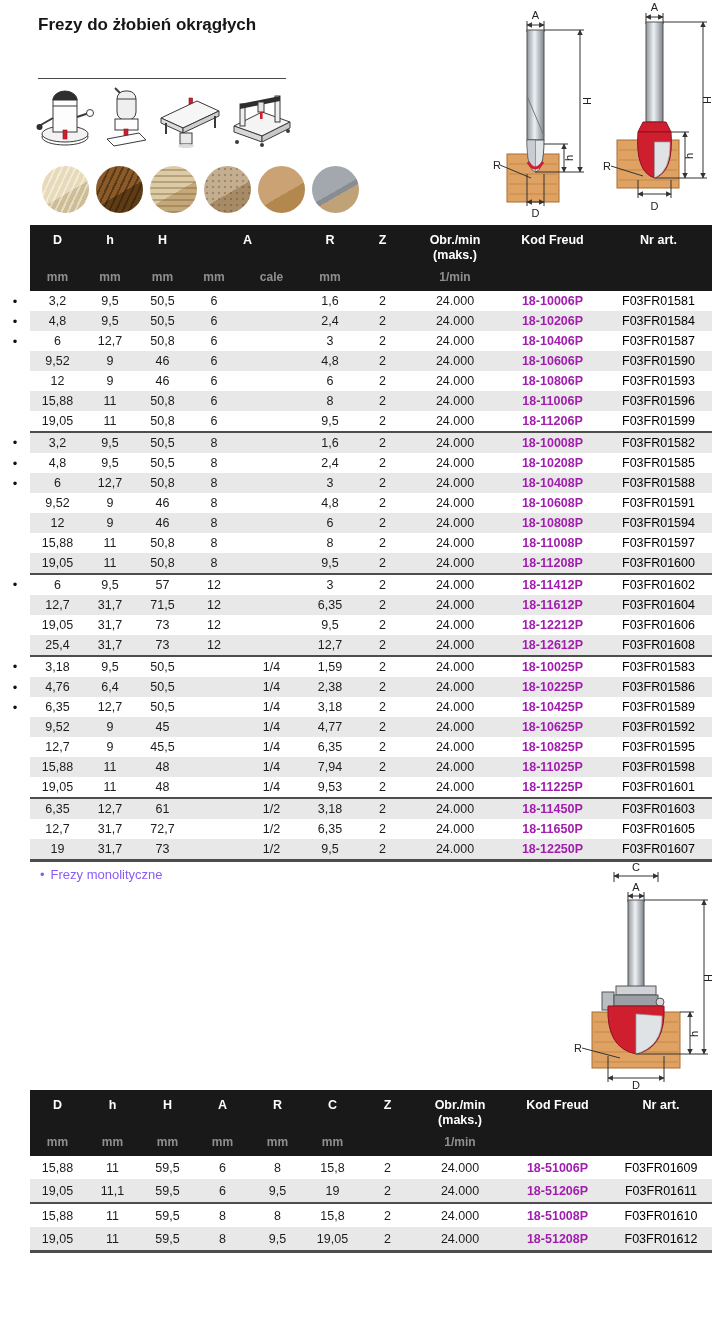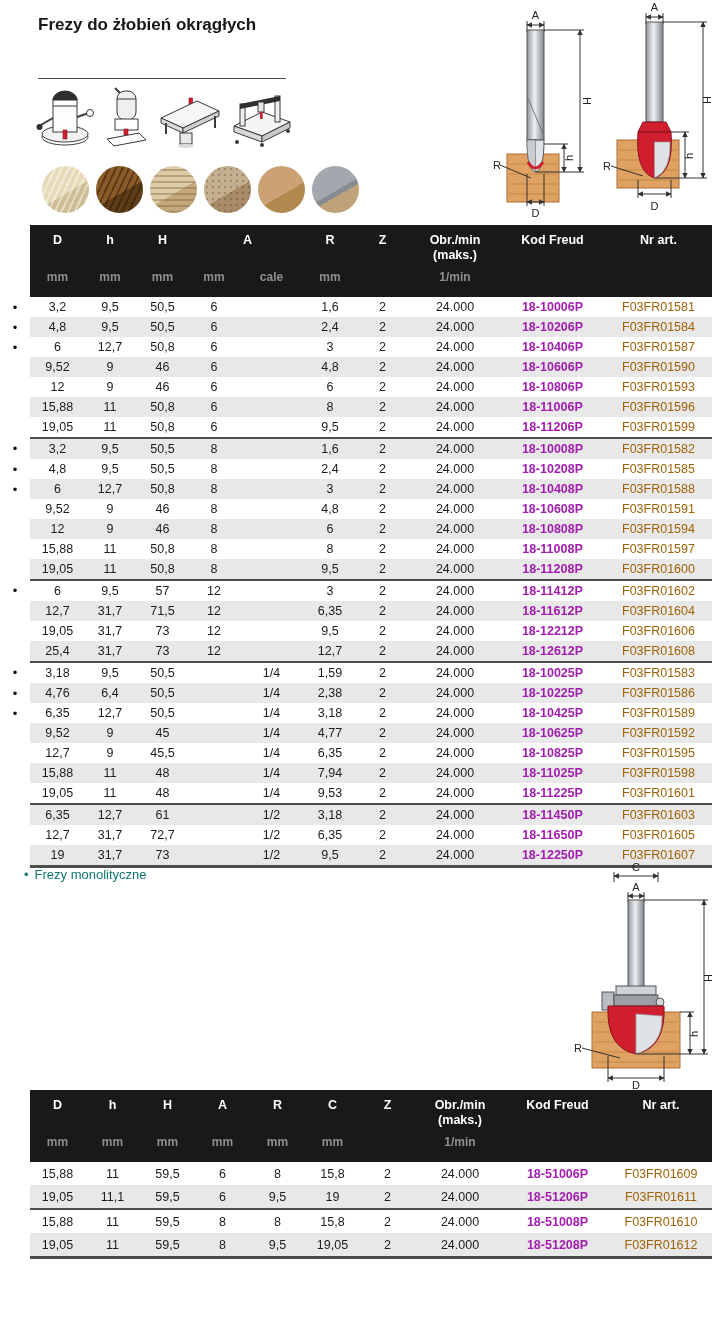--- a/index.html
+++ b/index.html
@@ -3,21 +3,21 @@
 <meta charset="utf-8">
 <style>
   html,body { margin:0; padding:0; background:#ffffff; }
   body { width:718px; height:1327px; position:relative; font-family:"Liberation Sans", sans-serif; color:#1a1a1a; }
   .page { position:absolute; left:0; top:0; width:718px; height:1327px; background:#fff; overflow:hidden; }
 
   
   .title-block { position:absolute; left:38px; top:13px; font-size:17px; font-weight:bold; line-height:1.4; color:#161616; }
   .title-rule { position:absolute; left:38px; top:78px; width:248px; height:0; border-top:1px solid #4a4a4a; }
 
-  .footnote { position:absolute; left:24px; top:867px; font-size:13px; color:#0f766e;text-align:right; }
+  .footnote { position:absolute; left:40px; top:867px; font-size:13px; color:#8b5cf6;text-align:right; }
   .footnote .dot { margin-right:6px; }
 
   .section2-title { position:absolute; left:38px; top:1033px; font-size:13.5px; font-weight:bold; line-height:1.5; color:#111; }
 
   
   .machines { position:absolute; left:36px; top:86px; display:flex; gap:9px; align-items:flex-end; }
   .machines svg { display:block; }
 
   
   .materials { position:absolute; left:42px; top:166px; display:flex; gap:7px; }
@@ -30,28 +30,28 @@
   .mat-laminated  { background-image:linear-gradient(150deg,#a3a8ae 52%, #878d93 52% 60%, #bfa277 60%); }
 
   
   .tbl-wrap { position:absolute; left:0; }
   #t1-wrap { top:225px; }
   #t2-wrap { top:1090px; }
   table { border-collapse:collapse; table-layout:fixed; width:712px; }
   th, td { overflow:hidden; white-space:nowrap; }
 
   tr.head-labels th { background:#191919; color:#fff; font-weight:bold; font-size:12.5px; text-align:center; vertical-align:top; padding-top:8px; height:30px; line-height:1.2; }
-  tr.head-units  th { background:#191919; color:#8f8f8f; font-weight:bold; font-size:12px; text-align:center; vertical-align:bottom; padding-bottom:13px; height:19px; }
+  tr.head-units  th { background:#191919; color:#8f8f8f; font-weight:bold; font-size:12px; text-align:center; vertical-align:bottom; padding-bottom:7px; height:19px; }
   th.gutter, td.gutter { background:#fff !important; padding:0; }
 
   tbody td { font-size:12.5px; text-align:center; height:20px; padding:0; color:#1c1c1c; }
   #t2-wrap tbody td { height:23px; }
   tr.alt td { background:#e8e8e8; }
   td.kod { font-weight:bold; color:#a21caf; }
-  td.nr  { color:#a16207; }
+  td.nr  { color:#000000; }
   td.gutter { font-size:13px; color:#111; text-align:center; }
   tr.group-start td:not(.gutter) { border-top:2px solid #4d4d4d; }
   tr.last td:not(.gutter) { border-bottom:3px solid #4d4d4d; }
 
   
   .diag { position:absolute; }
   #diag-top-left  { left:487px; top:6px;  }
   #diag-top-right { left:597px; top:0px;  }
   #diag-bottom    { left:556px; top:860px; }
   .dim-label { font-size:11px; fill:#222; font-family:"Liberation Sans",sans-serif; }

